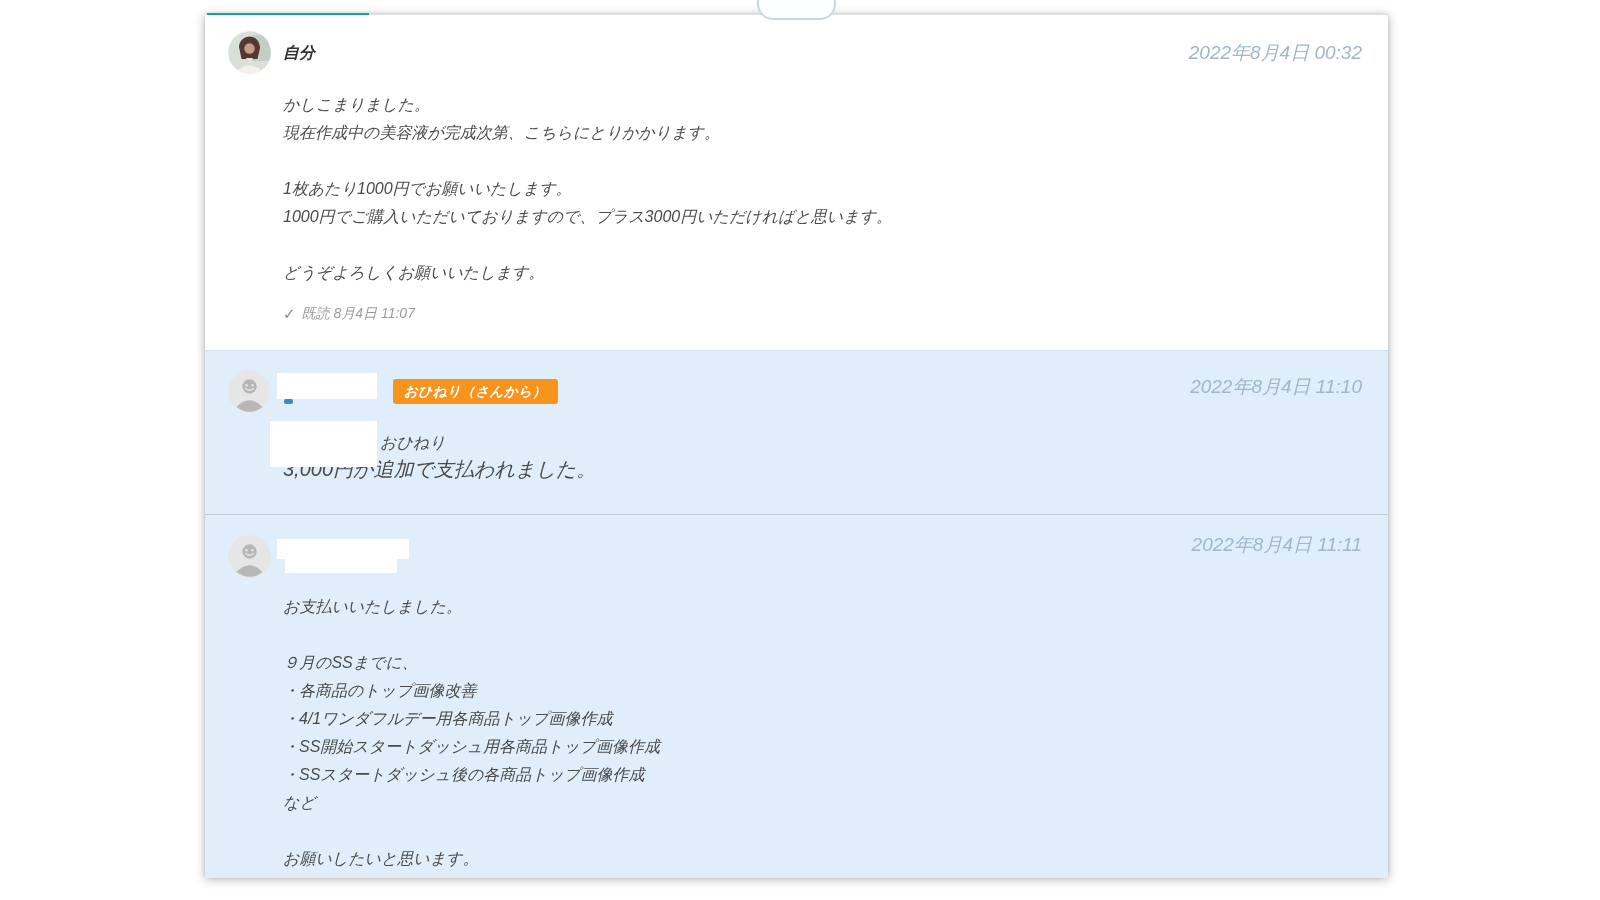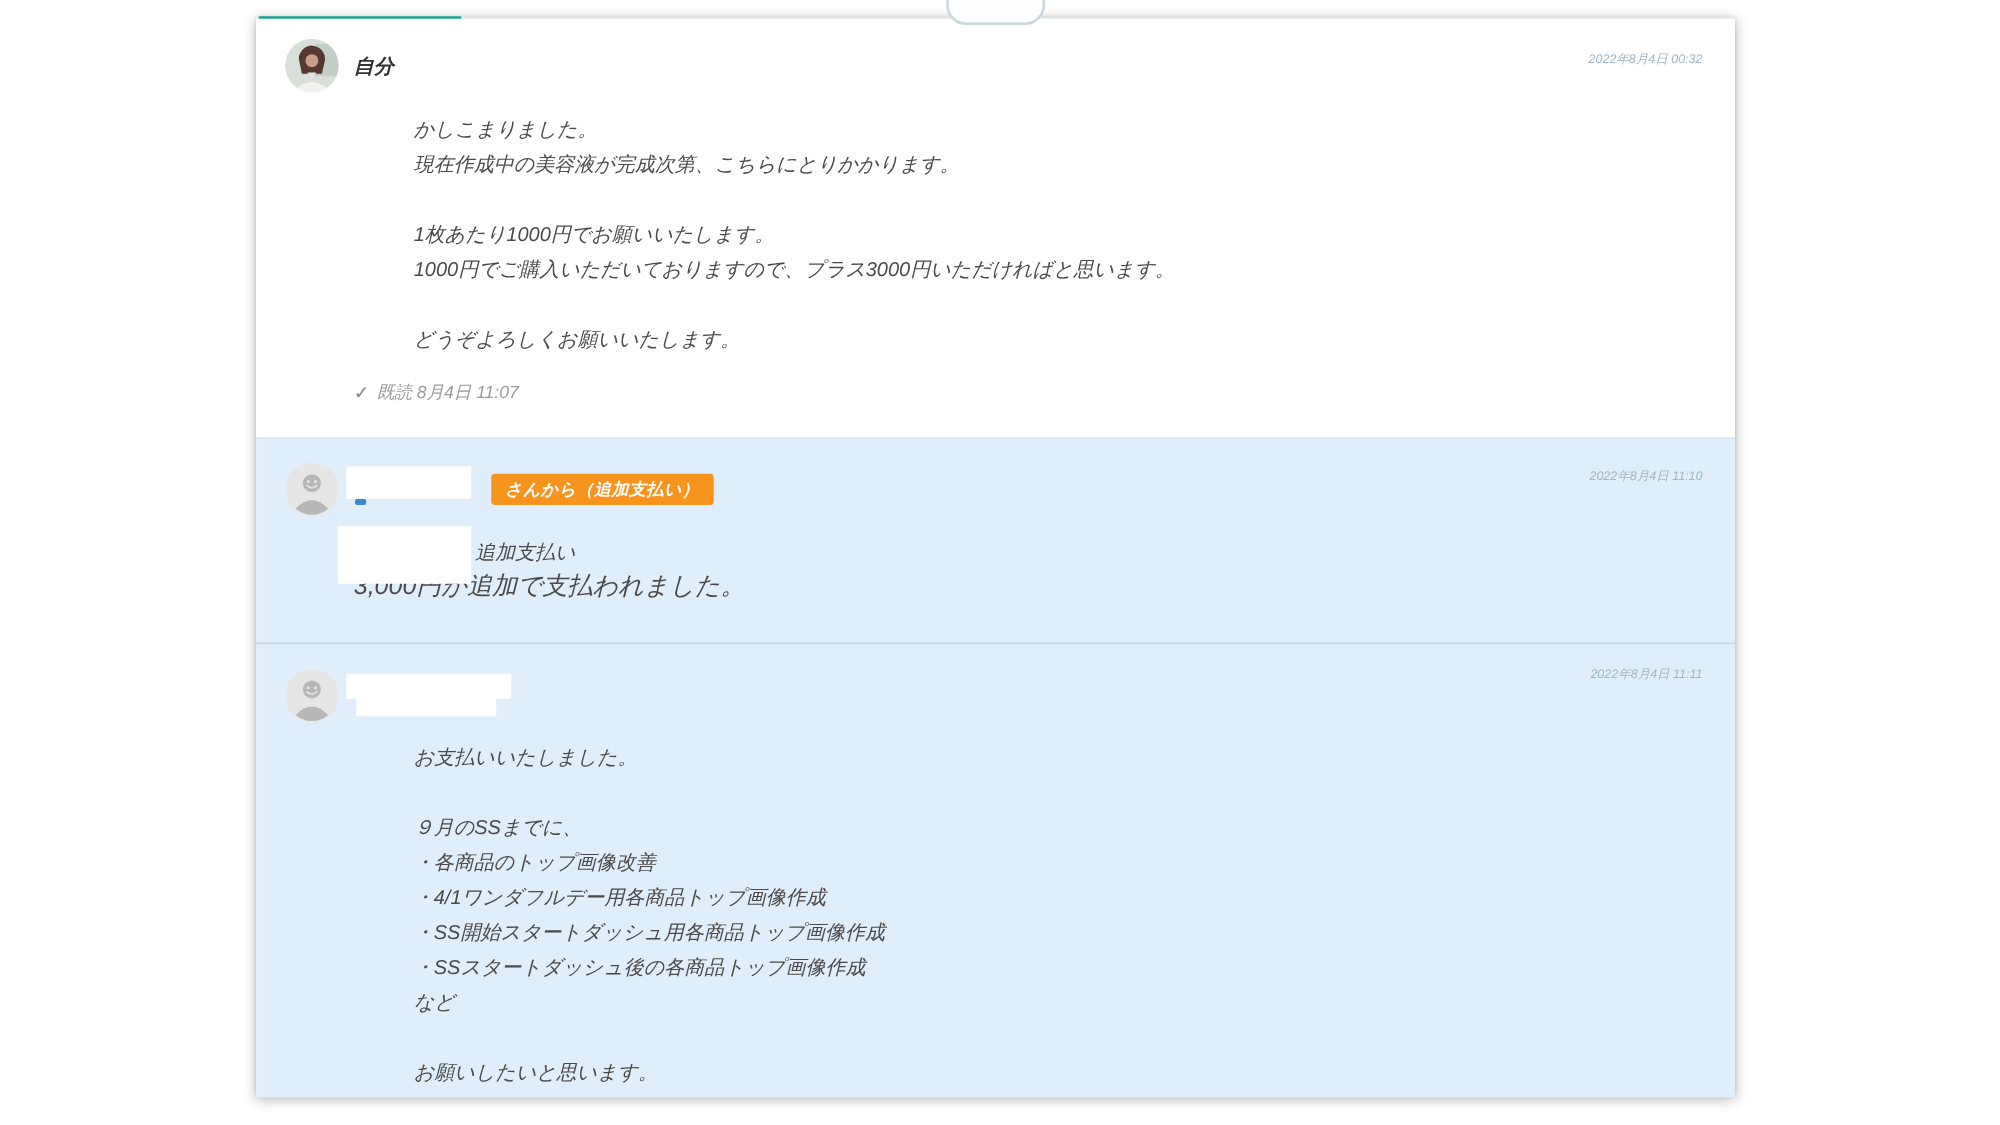--- a/index.html
+++ b/index.html
@@ -21,23 +21,23 @@
 
   .msg { position:absolute; left:0; width:100%;font-style:italic; }
   .msg-self   { top:0;   height:335px; background:#ffffff; }
   .msg-tip    { top:335px; height:164px; background:#dfeefa; border-top:1px solid #d6e4f0; }
   .msg-client { top:499px; height:364px; background:#dfeefa; border-top:1px solid #c2cdd3; }
 
   .avatar { position:absolute; left:23px; width:43px; height:43px; border-radius:50%; overflow:hidden; cursor:pointer; }
   .avatar svg { display:block; }
 
   .sender-name { position:absolute; left:78px; top:28px; font-size:16px; font-weight:bold; color:#333333; }
-  .timestamp   { position:absolute; right:26px; font-size:10px; color:#9fb7c8; white-space:nowrap; }
+  .timestamp   { position:absolute; right:26px; font-size:19px; color:#9fb7c8; white-space:nowrap; }
 
-  .body-text { position:absolute; left:78px; font-size:16px; color:#4a4a4a;margin-left:48px; }
+  .body-text { position:absolute; left:78px; font-size:16px; color:#4a4a4a; }
   .line { height:28px; line-height:28px; white-space:pre; }
 
   .read-receipt { position:absolute; left:78px; top:290px; font-size:14px; color:#9b9b9b; display:flex; align-items:center; }
   .check-glyph { color:#8a8a8a; font-size:15px; margin-right:6px; }
 
   .tip-badge {
     position:absolute; left:188px; top:28px; height:25px; padding:0 11px;
     display:inline-flex; align-items:center;
     background:#f7941e; color:#ffffff; font-size:13.5px; font-weight:bold;
     border-radius:3px; white-space:nowrap; letter-spacing:.5px;
@@ -100,23 +100,23 @@
           <circle cx="21.5" cy="21.5" r="21.5" fill="#e6e6e6"></circle>
           <circle cx="21.5" cy="16.5" r="7.2" fill="#b7b7b7"></circle>
           <circle cx="18.6" cy="15.2" r="1.25" fill="#e6e6e6"></circle>
           <circle cx="24.4" cy="15.2" r="1.25" fill="#e6e6e6"></circle>
           <path d="M17.7 18.5 q3.8 3.5 7.6 0" stroke="#e6e6e6" stroke-width="1.4" fill="none" stroke-linecap="round"></path>
           <path d="M8.5 37 q13 -13.5 26 0 q-6 4.8 -13 4.8 q-7 0 -13 -4.8 z" fill="#b7b7b7"></path>
         </svg>
       </div>
       <div class="censor-dot"></div>
       <div class="censor" style="left:72px; top:22px; width:100px; height:26px;"></div>
-      <div class="tip-badge">さんから（追加支払い）</div>
+      <div class="tip-badge">おひねり（さんから）</div>
       <div class="timestamp" style="top:23px;text-align:right;">2022年8月4日 11:10</div>
-      <div class="tip-line-1">追加支払い</div>
+      <div class="tip-line-1">おひねり</div>
       <div class="tip-line-2">3,000円が追加で支払われました。</div>
       <div class="censor" style="left:65px; top:70px; width:107px; height:46px;"></div>
     </div>
 
     <div class="msg msg-client">
       <div class="avatar" style="top:20px;">
         <svg width="43" height="43" viewBox="0 0 43 43">
           <circle cx="21.5" cy="21.5" r="21.5" fill="#e6e6e6"></circle>
           <circle cx="21.5" cy="16.5" r="7.2" fill="#b7b7b7"></circle>
           <circle cx="18.6" cy="15.2" r="1.25" fill="#e6e6e6"></circle>

